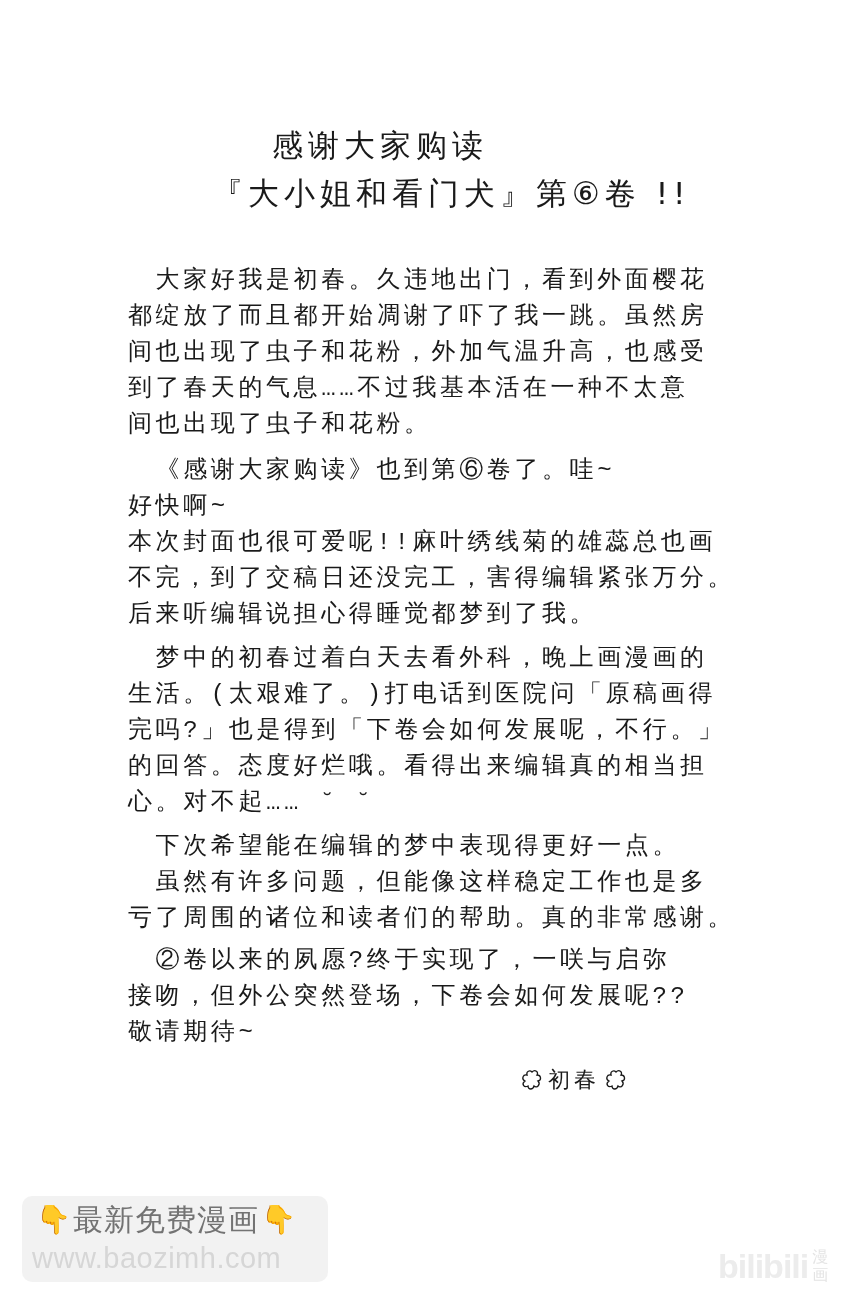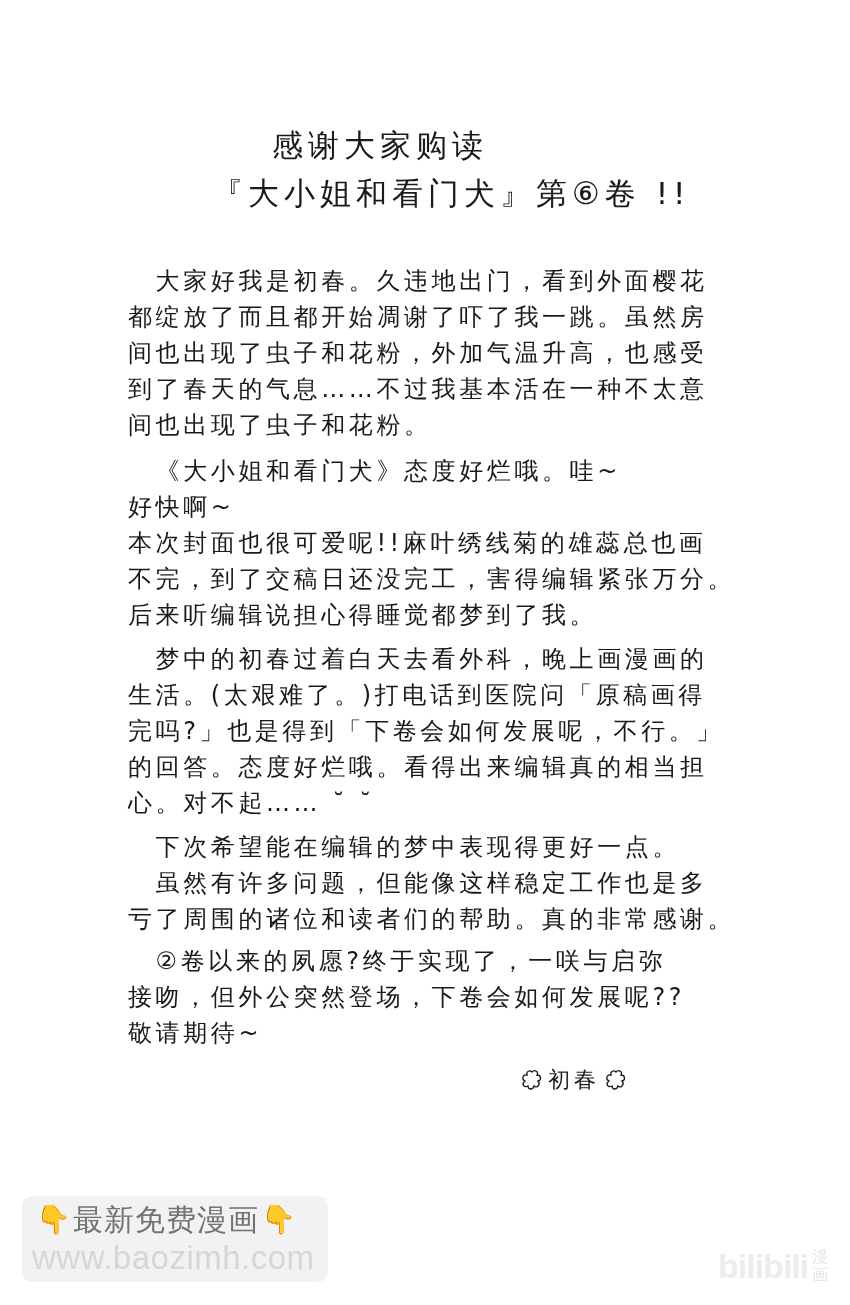--- a/index.html
+++ b/index.html
@@ -46,20 +46,21 @@
       width: 610px;
     }
     .body-line {
       position: absolute;
       left: 0;
       white-space: nowrap;
       font-size: 24px;
       letter-spacing: 3.6px;
       line-height: 30px;
       color: #1a1a1a;
+      font-family: Liberation Mono, monospace;
     }
     .signature {
       position: absolute;
       left: 520px;
       top: 1064px;
       height: 32px;
       display: flex;
       align-items: center;
       gap: 4px;
     }
@@ -100,21 +101,21 @@
       font-size: 30px;
       color: #737373;
       letter-spacing: 1px;
       line-height: 36px;
     }
     .wm-text2 {
       position: absolute;
       left: 10px;
       top: 44px;
       font-family: "Liberation Sans", sans-serif;
-      font-size: 33px;
+      font-size: 29px;
       color: #d6d6d6;
       white-space: nowrap;
       letter-spacing: 0.5px;
       line-height: 36px;
     }
     .brand {
       position: absolute;
       left: 718px;
       top: 1248px;
       display: flex;
@@ -146,21 +147,21 @@
     <div class="title-line l1">感谢大家购读</div>
     <div class="title-line l2">『大小姐和看门犬』第⑥卷 !!</div>
   </div>
 
   <div class="body-text" id="body-text">
       <div class="body-line" style="top: 0px;">　大家好我是初春。久违地出门，看到外面樱花</div>
       <div class="body-line" style="top: 36px;">都绽放了而且都开始凋谢了吓了我一跳。虽然房</div>
       <div class="body-line" style="top: 72px;">间也出现了虫子和花粉，外加气温升高，也感受</div>
       <div class="body-line" style="top: 108px;">到了春天的气息……不过我基本活在一种不太意</div>
       <div class="body-line" style="top: 144px;">间也出现了虫子和花粉。</div>
-      <div class="body-line" style="top: 190px;">　《大小姐和看门犬》态度好烂哦。哇~</div>
+      <div class="body-line" style="top: 190px;">　《感谢大家购读》也到第⑥卷了。哇~</div>
       <div class="body-line" style="top: 226px;">好快啊~</div>
       <div class="body-line" style="top: 262px;">本次封面也很可爱呢!!麻叶绣线菊的雄蕊总也画</div>
       <div class="body-line" style="top: 298px;">不完，到了交稿日还没完工，害得编辑紧张万分。</div>
       <div class="body-line" style="top: 334px;">后来听编辑说担心得睡觉都梦到了我。</div>
       <div class="body-line" style="top: 378px;">　梦中的初春过着白天去看外科，晚上画漫画的</div>
       <div class="body-line" style="top: 414px;">生活。(太艰难了。)打电话到医院问「原稿画得</div>
       <div class="body-line" style="top: 450px;">完吗?」也是得到「下卷会如何发展呢，不行。」</div>
       <div class="body-line" style="top: 486px;">的回答。态度好烂哦。看得出来编辑真的相当担</div>
       <div class="body-line" style="top: 522px;">心。对不起……  ˘ ˘</div>
       <div class="body-line" style="top: 566px;">　下次希望能在编辑的梦中表现得更好一点。</div>

